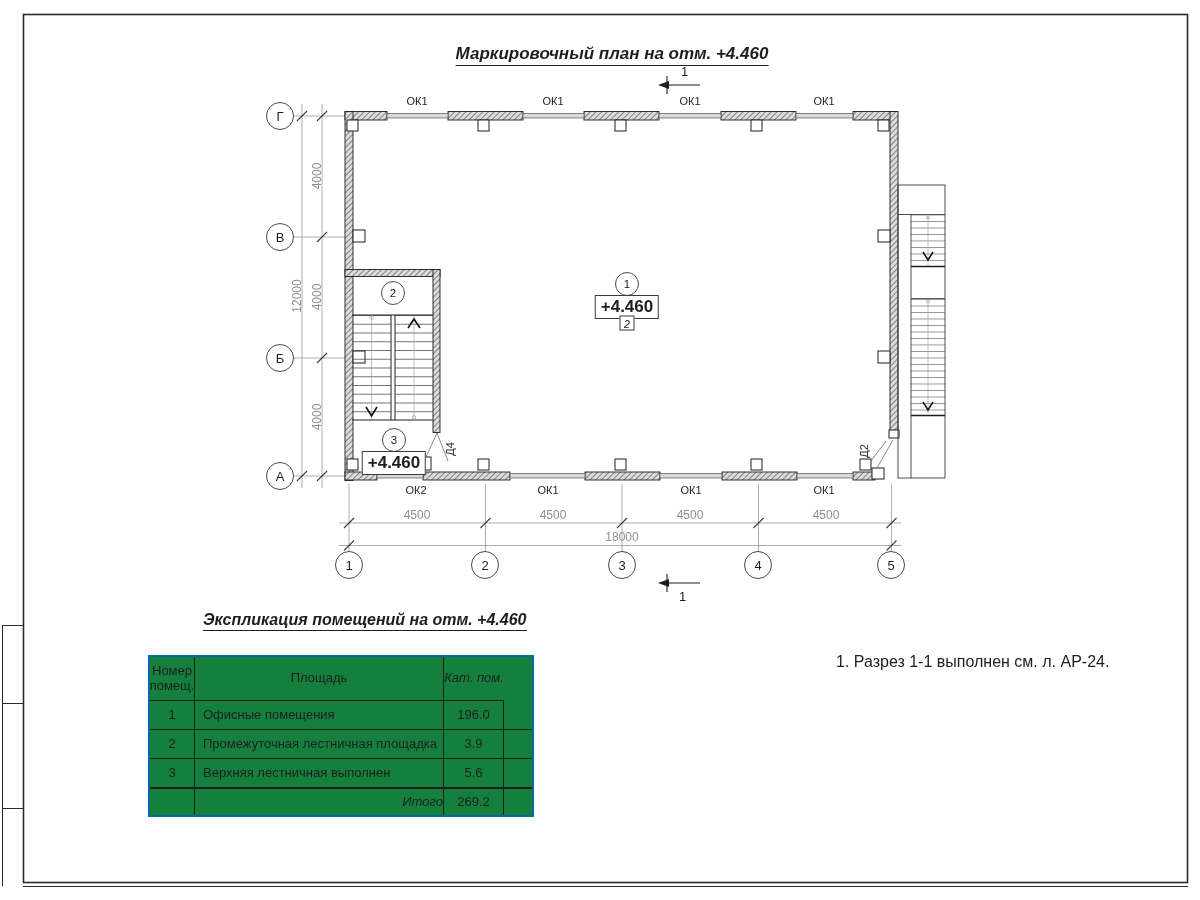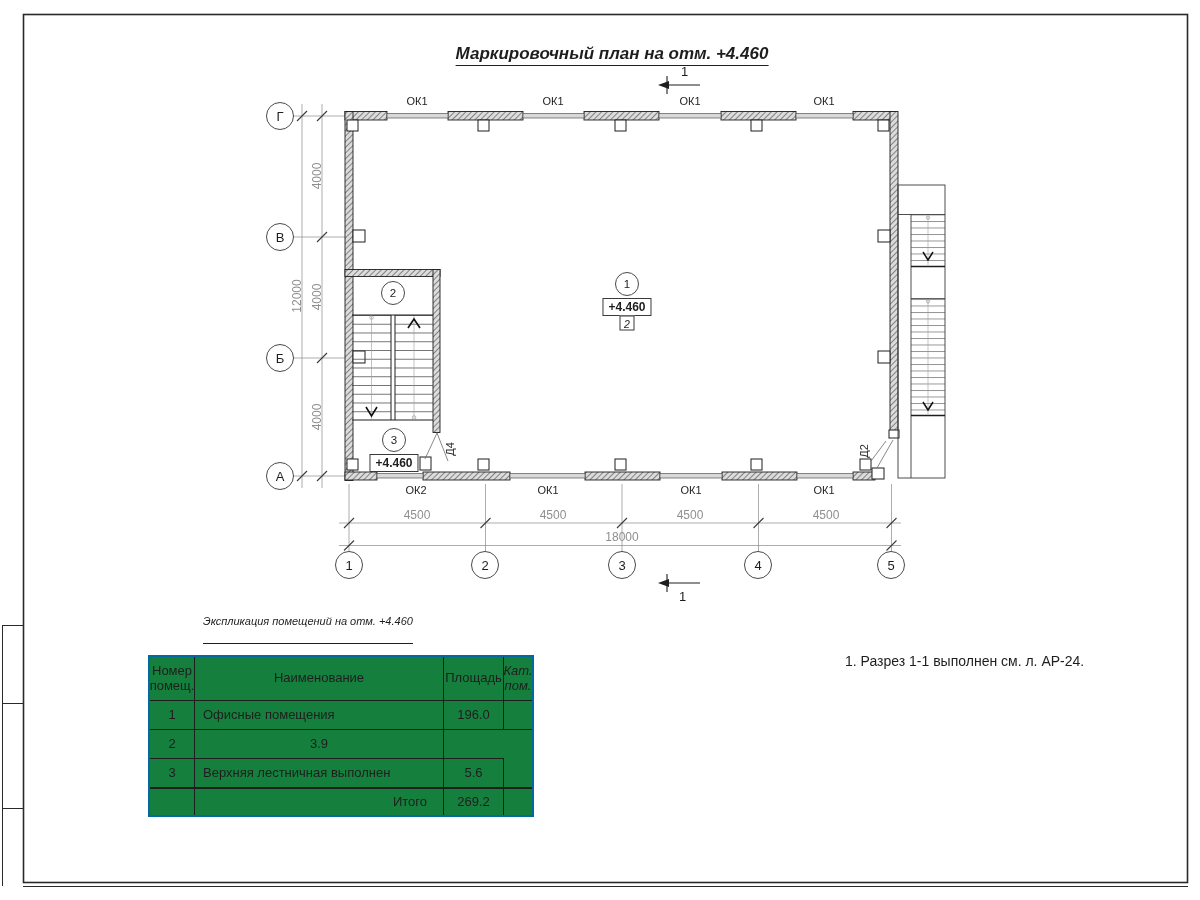--- a/index.html
+++ b/index.html
@@ -12,42 +12,42 @@
   .dimt{font-size:12px;color:#8f8f8f;}
   .rot{transform:translate(-50%,-50%) rotate(-90deg);transform-origin:center;}
   .doorlbl{font-size:11px;color:#2a2a2a;transform:translate(-50%,-50%) rotate(-90deg);}
   .axis{position:absolute;z-index:2;width:26px;height:26px;border:1px solid #4a4a4a;border-radius:50%;
         background:#fff;display:flex;align-items:center;justify-content:center;
         font-size:13px;transform:translate(-50%,-50%);}
   .marker{position:absolute;z-index:2;width:22px;height:22px;border:1px solid #4a4a4a;border-radius:50%;
         background:#fff;display:flex;align-items:center;justify-content:center;
         font-size:11.5px;transform:translate(-50%,-50%);}
   .elev{position:absolute;z-index:2;border:1px solid #3a3a3a;background:#fff;padding:1px 5px;
-        font-size:12px;font-weight:bold;transform:translate(-50%,-50%);}
+        font-size:17px;font-weight:bold;transform:translate(-50%,-50%);}
   .fmark{position:absolute;z-index:2;width:13px;height:13px;border:1px solid #3a3a3a;background:#fff;
         display:flex;align-items:center;justify-content:center;font-size:10.5px;font-style:italic;
         transform:translate(-50%,-50%);}
   .title-main{font-size:17px;font-weight:bold;font-style:italic;border-bottom:1.4px solid #1e1e1e;
         padding-bottom:2px;}
-  .title-table{font-size:11px;font-weight:normal;font-style:italic;border-bottom:1.3px solid #1e1e1e;
-        padding-bottom:16px;}
-  .note{font-size:14px;margin-left:9px;}
+  .title-table{font-size:16px;font-weight:bold;font-style:italic;border-bottom:1.3px solid #1e1e1e;
+        padding-bottom:2px;}
+  .note{font-size:16px;}
   .seclbl{font-size:13px;}
   
   .exp-table{position:absolute;left:148px;top:655px;z-index:2;width:382px;
         border:2px solid #0369a1;background:#15803d;}
   .tr{display:grid;grid-template-columns:45px 249px 60px 28px;}
   .td{border-right:1px solid #1e1e1e;border-bottom:1px solid #1e1e1e;display:flex;
       align-items:center;justify-content:center;font-size:13px;text-align:center;line-height:1.15;}
   .td:last-child{border-right:none;font-style:italic;}
   .tr.thead .td{height:43px;border-bottom:1.8px solid #1e1e1e;}
   .tr.data .td{height:28px;}
   .tr.total .td{height:26px;border-bottom:none;border-top:0.5px solid #1e1e1e;}
   .td.name{justify-content:flex-start;padding-left:8px;text-align:center;}
-  .td.total-lbl{justify-content:flex-end;padding-right:16px;}
+  .td.total-lbl{justify-content:flex-end;padding-right:0;font-style:italic;}
 </style>
 </head>
 <body>
 
 <div class="sheet">
 
   <svg class="linework" width="1200" height="900" viewBox="0 0 1200 900">
     <defs>
       <pattern id="hatch" width="4" height="4" patternUnits="userSpaceOnUse" patternTransform="rotate(45)">
         <rect width="4" height="4" fill="#dcdcdc"></rect>
@@ -260,32 +260,32 @@
   <div class="marker" style="left:627px;top:284px;">1</div>
   <div class="elev" style="left:627px;top:307px;">+4.460</div>
   <div class="fmark" style="left:627px;top:323px;">2</div>
   <div class="marker" style="left:393px;top:293px;">2</div>
   <div class="marker" style="left:394px;top:440px;">3</div>
   <div class="elev" style="left:394px;top:463px;">+4.460</div>
 
   <div class="exp-table">
     <div class="tr thead">
       <div class="td">Номер помещ.</div>
-      <div class="td">Наименование</div>
       <div class="td">Площадь</div>
       <div class="td">Кат. пом.</div>
     </div>
     <div class="tr data">
       <div class="td">1</div>
       <div class="td name">Офисные помещения</div>
       <div class="td">196.0</div>
       <div class="td"></div>
     </div>
     <div class="tr data">
       <div class="td">2</div>
+      <div class="td name">Промежуточная лестничная площадка</div>
       <div class="td">3.9</div>
       <div class="td"></div>
     </div>
     <div class="tr data">
       <div class="td">3</div>
       <div class="td name">Верхняя лестничная выполнен</div>
       <div class="td">5.6</div>
       <div class="td"></div>
     </div>
     <div class="tr total">

